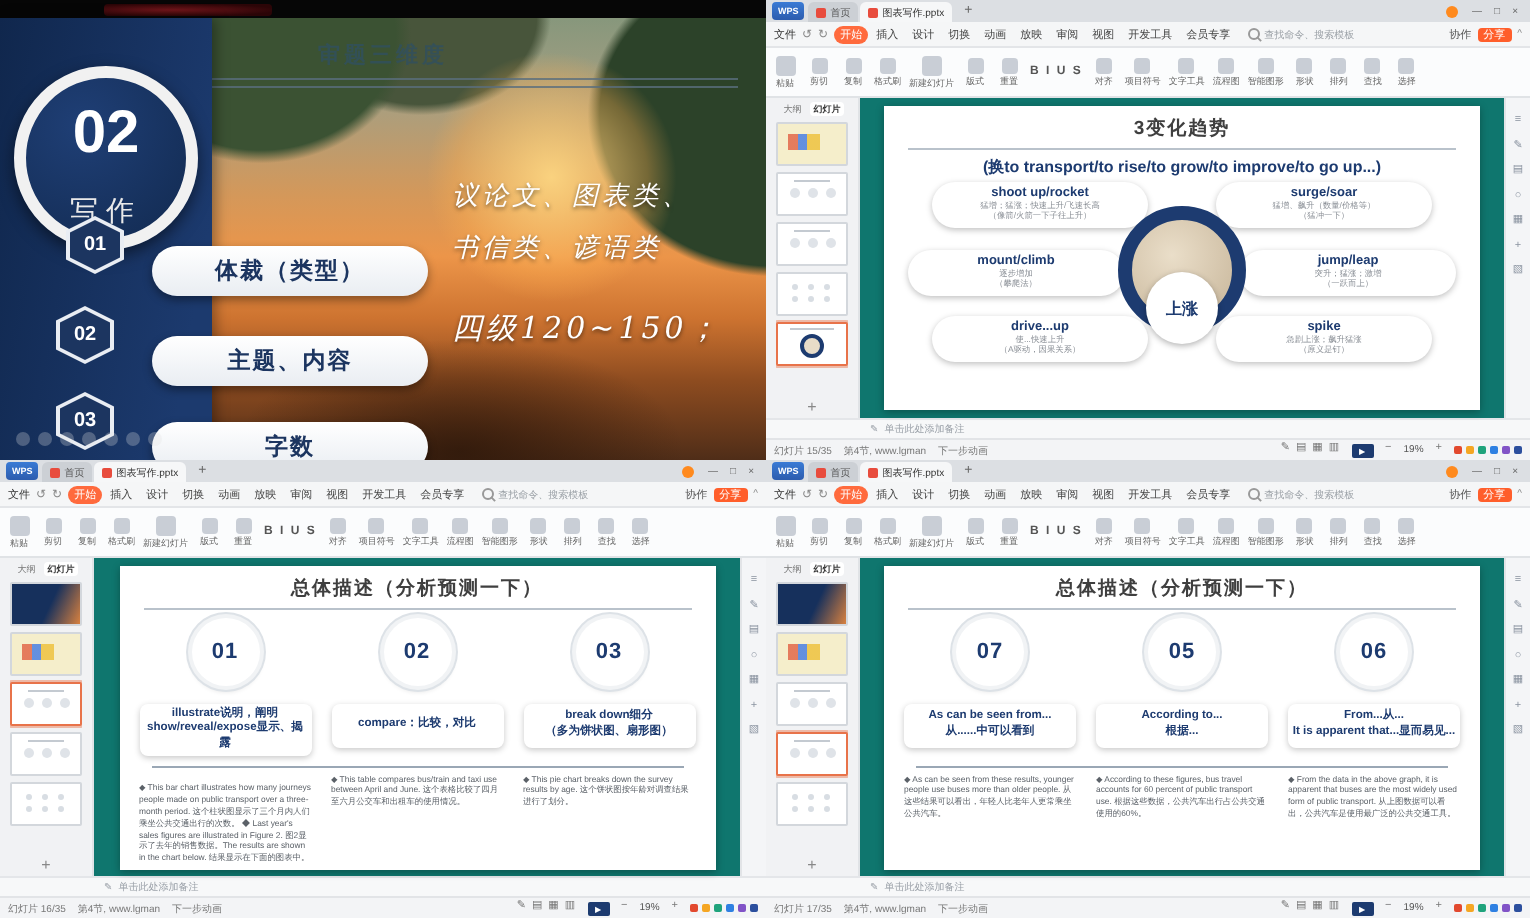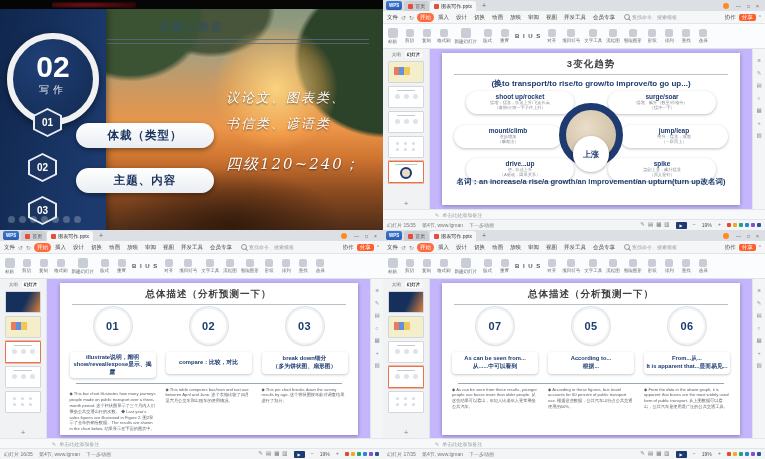--- a/index.html
+++ b/index.html
@@ -26,21 +26,21 @@
   .tl-title{position:absolute;top:11px;left:0;right:0;text-align:center;font-size:11px;font-weight:bold;
     color:#31505f;opacity:.8;letter-spacing:2px;}
   .tl-dline{position:absolute;top:30px;left:22px;right:14px;height:3px;
     border-top:1px solid rgba(90,110,125,.8);border-bottom:1px solid rgba(90,110,125,.8);}
   .tl-panel{position:absolute;left:0;top:0;bottom:0;width:106px;
     background:linear-gradient(100deg,#10274d 0%,#1c3a6e 85%);box-shadow:2px 0 6px rgba(0,0,0,.35);}
   .tl-circle{position:absolute;left:7px;top:24px;width:92px;height:92px;border-radius:50%;
     border:6px solid #f1f1f1;background:radial-gradient(circle at 35% 30%,#1f3f76,#122a50);
     box-shadow:0 3px 8px rgba(0,0,0,.5);box-sizing:border-box;text-align:center;}
   .tl-num{margin-top:13px;font-size:30px;font-weight:bold;color:#fff;line-height:1;}
-  .tl-sub{font-size:10px;color:#e9e9e9;letter-spacing:4px;margin-top:1px;}
+  .tl-sub{font-size:14px;color:#e9e9e9;letter-spacing:4px;margin-top:15px;}
   .tl-row{position:absolute;left:0;width:230px;height:29px;}
   .tl-row.r1{top:99px;} .tl-row.r2{top:144px;} .tl-row.r3{top:187px;}
   .tl-hexwrap{position:absolute;left:33px;top:0;width:29px;height:29px;background:#e9edf3;
     clip-path:polygon(50% 0,100% 25%,100% 75%,50% 100%,0 75%,0 25%);
     display:flex;align-items:center;justify-content:center;}
   .tl-row.r2 .tl-hexwrap,.tl-row.r3 .tl-hexwrap{left:28px;}
   .tl-hex{width:25px;height:25px;background:#1c3560;clip-path:polygon(50% 0,100% 25%,100% 75%,50% 100%,0 75%,0 25%);
     display:flex;align-items:center;justify-content:center;font-size:10px;font-weight:bold;color:#fff;}
   .tl-pill{position:absolute;left:76px;top:15px;width:138px;height:25px;border-radius:13px;
     background:linear-gradient(180deg,#ffffff,#e9edf2);box-shadow:0 2px 5px rgba(0,0,0,.4);
@@ -103,21 +103,21 @@
     background:linear-gradient(90deg,#e2684a 0 30%,#4a7fe2 30% 60%,#eec23f 60%);}
   .t-circles::before{content:"";position:absolute;top:3px;left:8px;right:8px;border-top:1px solid #c4cad1;}
   .t-circles::after{content:"";position:absolute;top:7px;left:6px;width:5px;height:5px;border-radius:50%;
     background:#dfe3e8;box-shadow:9px 0 0 #dfe3e8,18px 0 0 #dfe3e8;}
   .t-mini::after{content:"";position:absolute;top:5px;left:7px;width:3px;height:3px;border-radius:50%;background:#d8dde3;
     box-shadow:8px 0 0 #d8dde3,16px 0 0 #d8dde3,0 6px 0 #d8dde3,8px 6px 0 #d8dde3,16px 6px 0 #d8dde3;}
   .t-donut::before{content:"";position:absolute;top:2px;left:6px;right:6px;border-top:1px solid #c4cad1;}
   .t-donut::after{content:"";position:absolute;top:5px;left:11px;width:8px;height:8px;border:2px solid #1d3b70;
     border-radius:50%;background:#e8dcc8;}
   .addslide{height:11px;font-size:8px;color:#888;line-height:11px;}
-  .canvas{flex:1;background:#c4b5fd;display:flex;align-items:center;justify-content:center;position:relative;min-width:0;}
+  .canvas{flex:1;background:#0f766e;display:flex;align-items:center;justify-content:center;position:relative;min-width:0;}
   .slide-slot{display:contents;}
   .rail{width:12px;background:#f4f5f7;border-left:1px solid #e2e4e7;display:flex;flex-direction:column;
     align-items:center;gap:7px;padding-top:9px;flex:none;}
   .rail-ic{font-size:5.5px;color:#8a93a0;line-height:1;}
   .notesbar{height:9px;background:#f7f8f9;border-top:1px solid #e4e6e9;display:flex;align-items:center;gap:3px;
     padding-left:52px;font-size:5px;color:#9aa0a8;flex:none;}
   .n-ic{font-size:5px;}
   .statusbar{height:10px;background:#f3f4f6;border-top:1px solid #e2e4e7;display:flex;align-items:center;gap:6px;
     padding:0 4px;font-size:5px;color:#777;flex:none;overflow:hidden;}
   .st{white-space:nowrap;}
@@ -196,27 +196,28 @@
           <div class="tl-row r2">
             <span class="tl-hexwrap">
               <span class="tl-hex">02</span>
             </span>
             <span class="tl-pill">主题、内容</span>
           </div>
           <div class="tl-row r3">
             <span class="tl-hexwrap">
               <span class="tl-hex">03</span>
             </span>
+            <span class="tl-pill">字数</span>
           </div>
         </div>
       <div>
 
       <div class="tl-note n1">议论文、图表类、</div>
           <div class="tl-note n2">书信类、谚语类</div>
-          <div class="tl-note n3">四级120~240；</div>
+          <div class="tl-note n3">四级120~150；</div>
           <div class="tl-note n4">六级160~180</div>
         </div>
       <div class="tl-dots">
 
       <span class="tl-dot"></span>
           <span class="tl-dot"></span>
           <span class="tl-dot"></span>
           <span class="tl-dot"></span>
           <span class="tl-dot"></span>
           <span class="tl-dot"></span>
@@ -399,21 +400,20 @@
         <div class="card-zh">使...快速上升</div>
         <div class="card-zh">（A驱动，因果关系）</div>
       </div><div class="card c6">
         <div class="card-en">spike</div>
         <div class="card-zh">急剧上涨；飙升猛涨</div>
         <div class="card-zh">（原义是钉）</div>
       </div></div>
   <div class="donut">
     <div class="donut-label">上涨</div>
   </div>
-  <div class="noun">名词：an increase/a rise/a growth/an improvement/an upturn(turn up改名词)</div>
 </div>
 </div>
           </div>
     <div class="rail">
 
     <span class="rail-ic">≡</span>
             <span class="rail-ic">✎</span>
             <span class="rail-ic">▤</span>
             <span class="rail-ic">○</span>
             <span class="rail-ic">▦</span>

